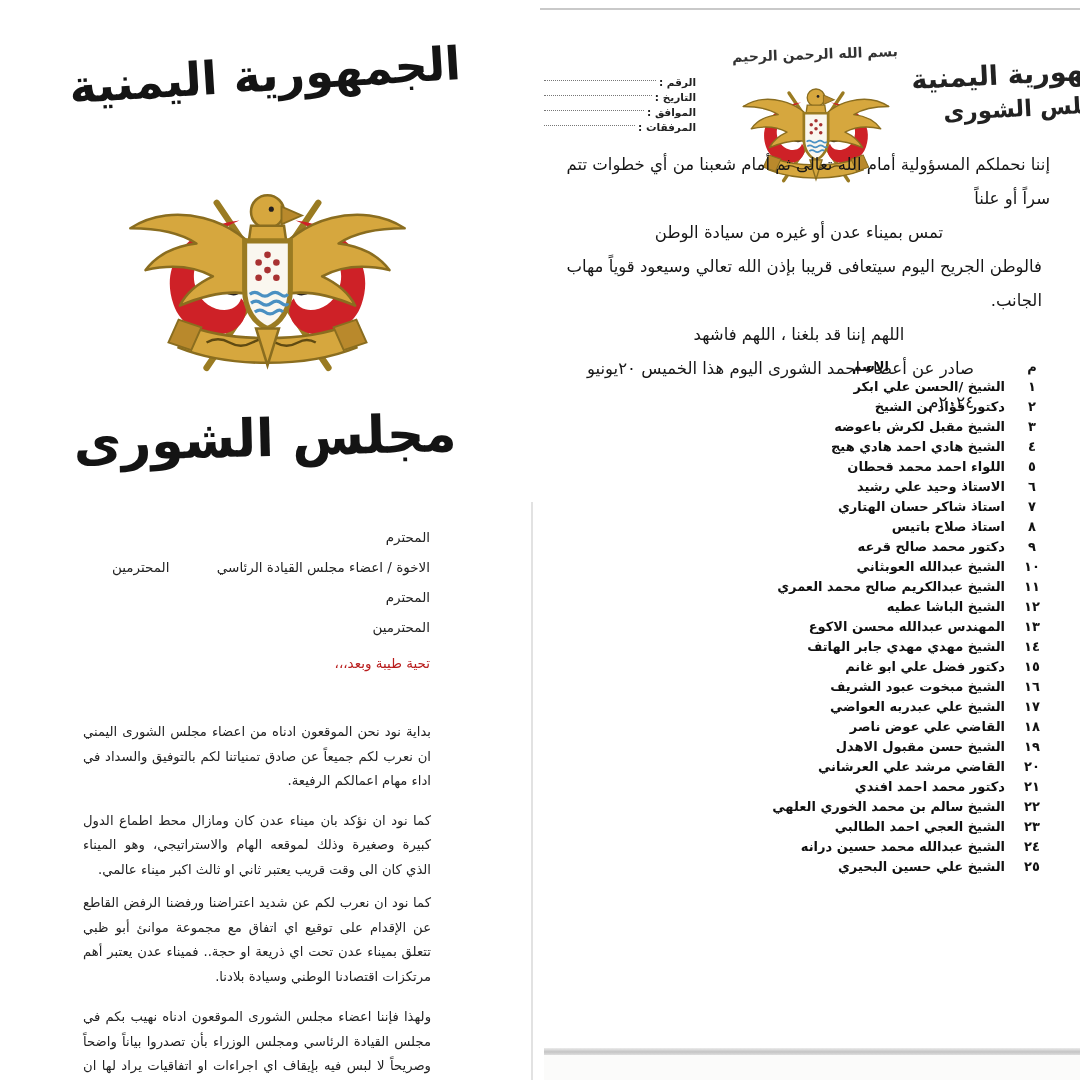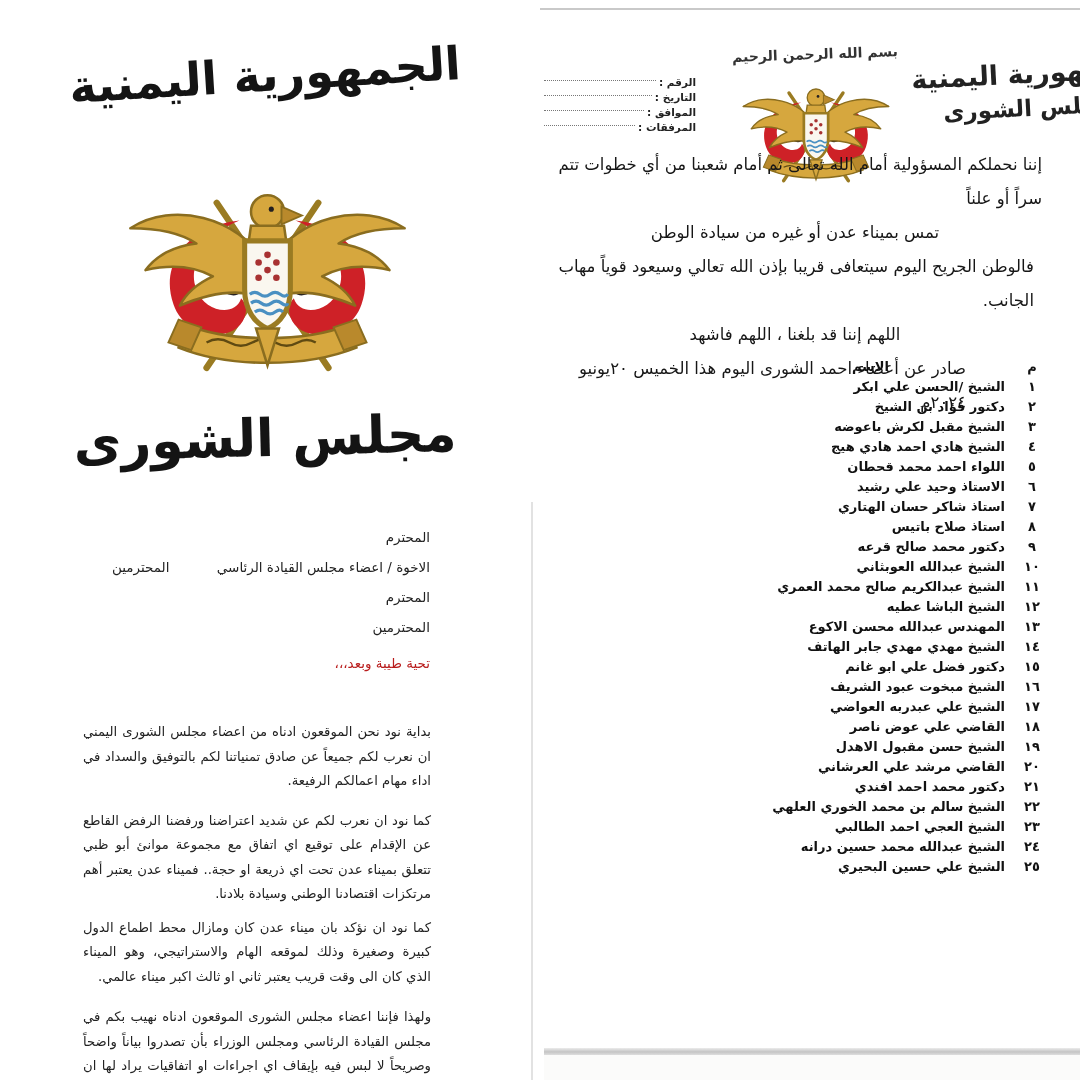--- a/index.html
+++ b/index.html
@@ -32,21 +32,21 @@
   .top-rule{position:absolute;left:0;right:0;top:8px;height:2px;background:#c9c9c9;}
   .bismillah{position:absolute;left:160px;top:46px;width:230px;text-align:center;font-size:14px;font-weight:bold;color:#333;transform:rotate(-2deg);white-space:nowrap;}
   .letterhead-callig{position:absolute;right:-62px;top:58px;width:230px;text-align:center;font-weight:bold;color:#222;transform:rotate(-3deg);}
   .letterhead-callig .lh1{font-size:27px;white-space:nowrap;letter-spacing:-1px;}
   .letterhead-callig .lh2{font-size:23px;white-space:nowrap;margin-top:6px;}
   .ref-fields{position:absolute;left:4px;top:74px;width:152px;}
   .ref-row{display:flex;direction:rtl;align-items:center;height:15px;}
   .ref-label{font-size:10.5px;font-weight:bold;color:#222;white-space:nowrap;}
   .ref-dots{flex:1;border-bottom:1px dotted #777;margin:0 3px 3px 0;height:1px;}
 
-  .right-body{position:absolute;left:8px;right:38px;top:148px;font-size:16.5px;line-height:34px;color:#161616;direction:rtl;}
+  .right-body{position:absolute;left:8px;right:30px;top:148px;font-size:16.5px;line-height:34px;color:#161616;direction:rtl;}
   .line-right{text-align:right;}
   .line-center{text-align:center;}
   .line-right-sm{text-align:right;padding-left:0;padding-right:8px;}
   .line-right-lg{text-align:right;padding-right:76px;}
 
   .members{position:absolute;left:0;right:33px;top:356px;direction:rtl;}
   .members-header{display:flex;gap:12px;line-height:21px;font-weight:bold;font-size:13px;color:#111;}
   .num-cell{width:30px;text-align:center;flex:none;}
   .name-cell{flex:1;text-align:right;}
   .members-header .name-cell{padding-right:116px;text-align:right;}
@@ -143,22 +143,22 @@
         </div>
         <div class="recipient-row">
           <span>المحترمين</span>
         </div>
       </div>
 
     <div class="greeting">تحية طيبة وبعد،،،</div>
 
     <div class="paragraphs" id="left-paragraphs">
         <p>بداية نود نحن الموقعون ادناه من اعضاء مجلس الشورى اليمني ان نعرب لكم جميعاً عن صادق تمنياتنا لكم بالتوفيق والسداد في اداء مهام اعمالكم الرفيعة.</p>
+        <p>كما نود ان نؤكد بان ميناء عدن كان ومازال محط اطماع الدول كبيرة وصغيرة وذلك لموقعه الهام والاستراتيجي، وهو الميناء الذي كان الى وقت قريب يعتبر ثاني او ثالث اكبر ميناء عالمي.</p>
         <p>كما نود ان نعرب لكم عن شديد اعتراضنا ورفضنا الرفض القاطع عن الإقدام على توقيع اي اتفاق مع مجموعة موانئ أبو ظبي تتعلق بميناء عدن تحت اي ذريعة او حجة.. فميناء عدن يعتبر أهم مرتكزات اقتصادنا الوطني وسيادة بلادنا.</p>
-        <p>كما نود ان نؤكد بان ميناء عدن كان ومازال محط اطماع الدول كبيرة وصغيرة وذلك لموقعه الهام والاستراتيجي، وهو الميناء الذي كان الى وقت قريب يعتبر ثاني او ثالث اكبر ميناء عالمي.</p>
         <p>ولهذا فإننا اعضاء مجلس الشورى الموقعون ادناه نهيب بكم في مجلس القيادة الرئاسي ومجلس الوزراء بأن تصدروا بياناً واضحاً وصريحاً لا لبس فيه بإيقاف اي اجراءات او اتفاقيات يراد لها ان تتم وتمس ميناء عدن وسيادة الوطن.</p>
       </div>
   </section>
 
   <div class="page-edge-vertical"></div>
 
   <section class="page page-right" dir="rtl">
     <div class="top-rule"></div>
 
     <div class="bismillah">بسم الله الرحمن الرحيم</div>

